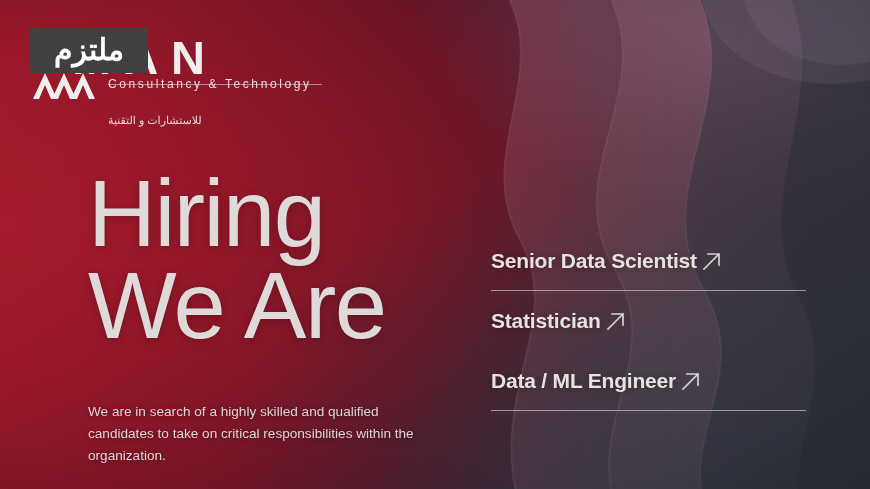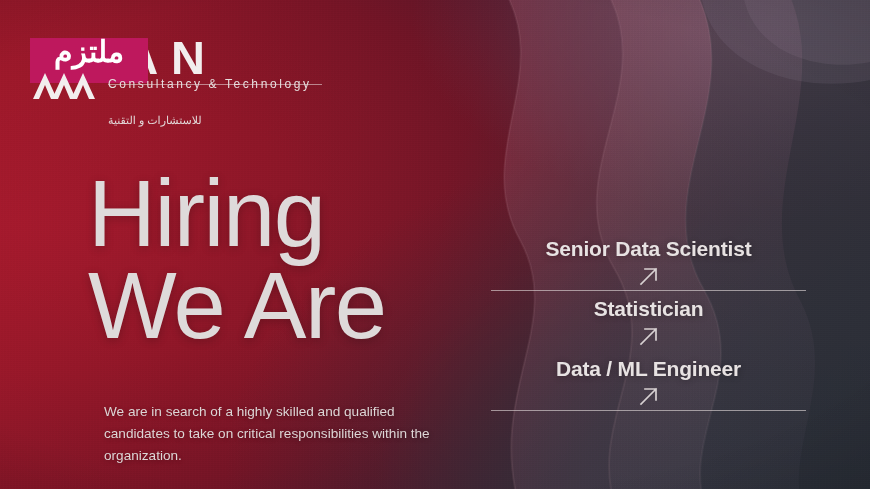--- a/index.html
+++ b/index.html
@@ -66,24 +66,24 @@
   .logo-word {
     position:absolute; left:42px; top:12px;
     font-size:47px;
     font-weight:700;
     letter-spacing:13px;
     color:#f2eeee;
     line-height:1;
     white-space:nowrap;
   }
   .logo-badge {
-    position:absolute; left:0px; top:16px;
+    position:absolute; left:0px; top:6px;
     width:118px; height:45px;
-    background:#be185d;
-    display:flex; align-items:flex-start; justify-content:center;
+    background:#404040;
+    display:flex; align-items:center; justify-content:center;
     overflow:hidden;
   }
   .logo-badge-text {
     font-size:30px;
     font-weight:700;
     color:#ffffff;
     line-height:1;
     letter-spacing:0px;
     direction:rtl;
     transform:translateY(-1px);
@@ -122,40 +122,39 @@
     font-weight:300;
     line-height:0.98;
     letter-spacing:-1.5px;
     color:#dedada;
     text-shadow:0 2px 10px rgba(0,0,0,0.22);
   }
   .headline-line { display:block; }
 
   
   .lede {
-    position:absolute; left:104px; top:401px;
+    position:absolute; left:88px; top:401px;
     width:350px;
     font-size:13.6px;
     font-weight:400;
     line-height:1.63;
     color:#ddd6d6;
     text-shadow:0 1px 5px rgba(0,0,0,0.28);
   }
 
   
   .jobs {
     position:absolute; left:491px; top:231px;
     width:315px;
   }
   .job-row {
     position:relative;
     height:60px;
     display:flex; align-items:center;
-    justify-content:flex-end;
-    flex-direction:column;
+    justify-content:flex-start;
   }
   .job-row.has-rule::after {
     content:"";
     position:absolute; left:0; right:0; bottom:0;
     height:1px;
     background:rgba(224,216,216,0.62);
   }
   .job-title {
     font-size:21px;
     font-weight:700;

